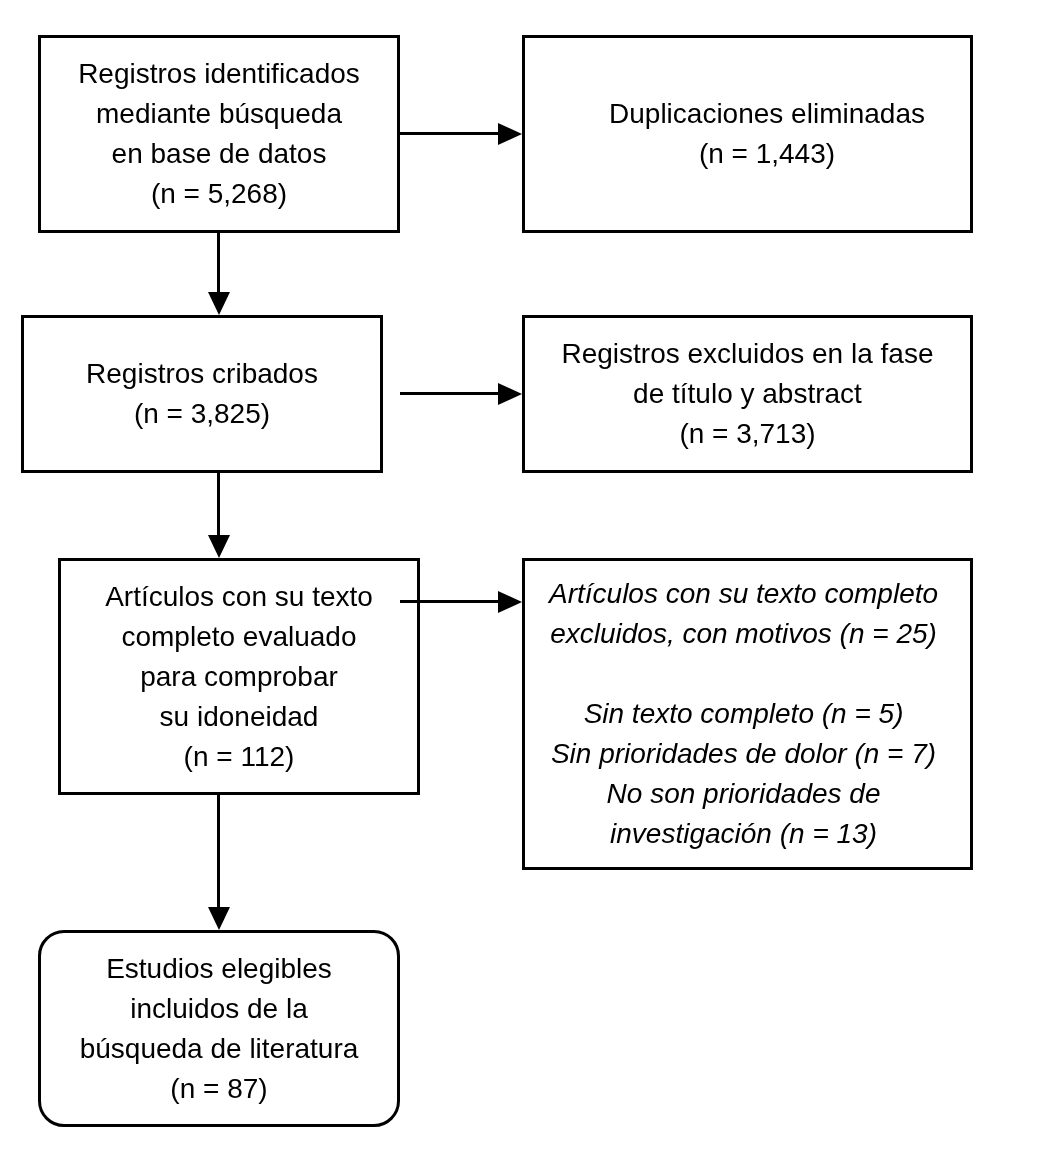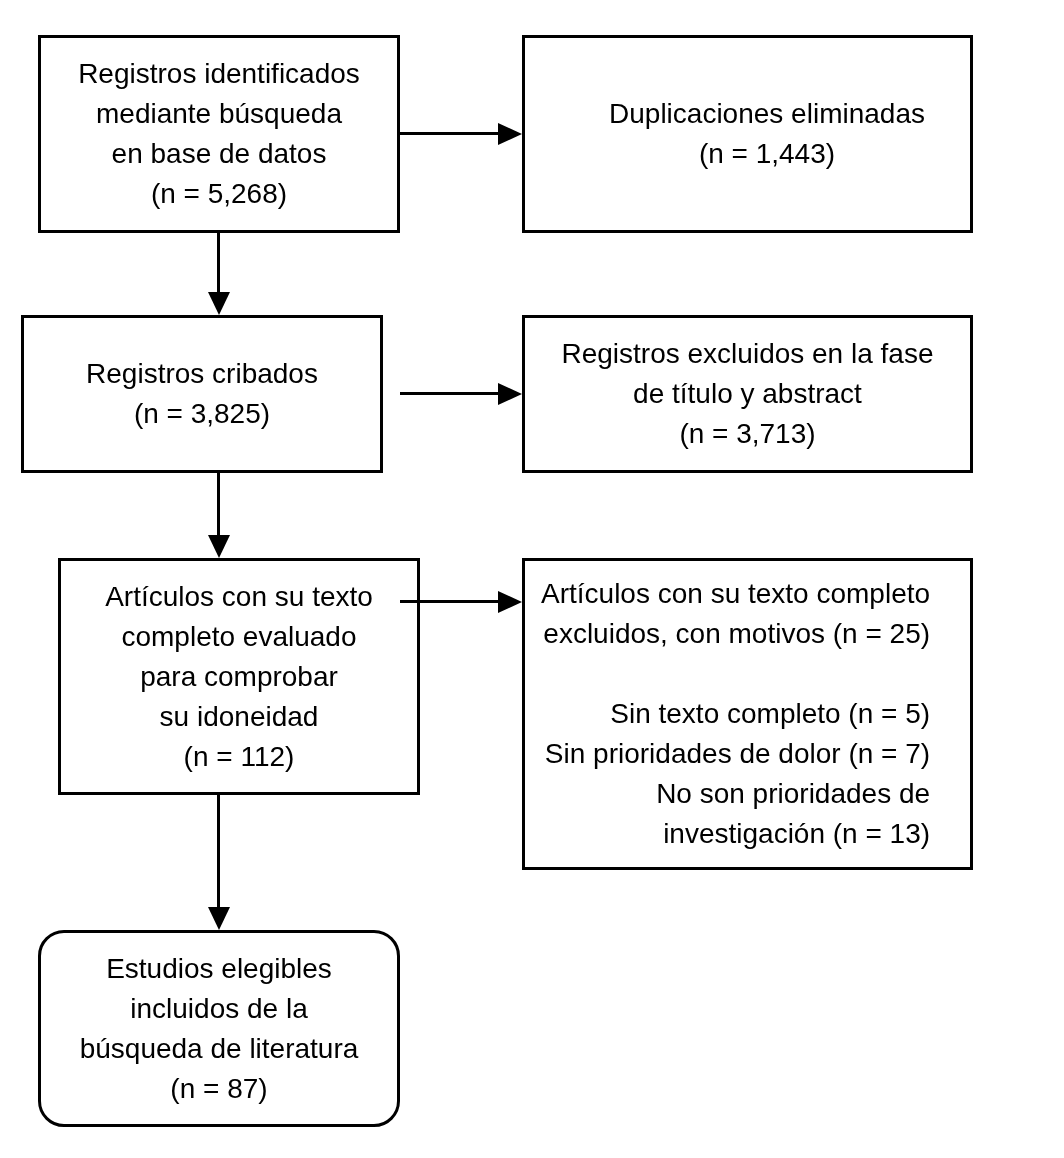--- a/index.html
+++ b/index.html
@@ -23,22 +23,23 @@
     display: flex;
     align-items: center;
     justify-content: center;
     text-align: center;
     white-space: pre-line;
     font-size: 28px;
     line-height: 40px;
   }
   .node.left-align {
     justify-content: flex-start;
-    text-align: right;
-    padding: 0 16px;
+    text-align: center;
+    padding: 0 24px;
+    font-style: italic;
   }
   
   .n1 { left: 38px;  top: 35px;  width: 362px; height: 198px; }
   .n2 { left: 522px; top: 35px;  width: 451px; height: 198px; padding-left: 39px; }
   .n3 { left: 21px;  top: 315px; width: 362px; height: 158px; }
   .n4 { left: 522px; top: 315px; width: 451px; height: 158px; }
   .n5 { left: 38px;  top: 558px; width: 362px; height: 237px; margin-left: 20px; }
   .n6 { left: 522px; top: 558px; width: 451px; height: 312px; }
   .n7 { left: 38px;  top: 930px; width: 362px; height: 197px; border-radius: 26px; }
 

